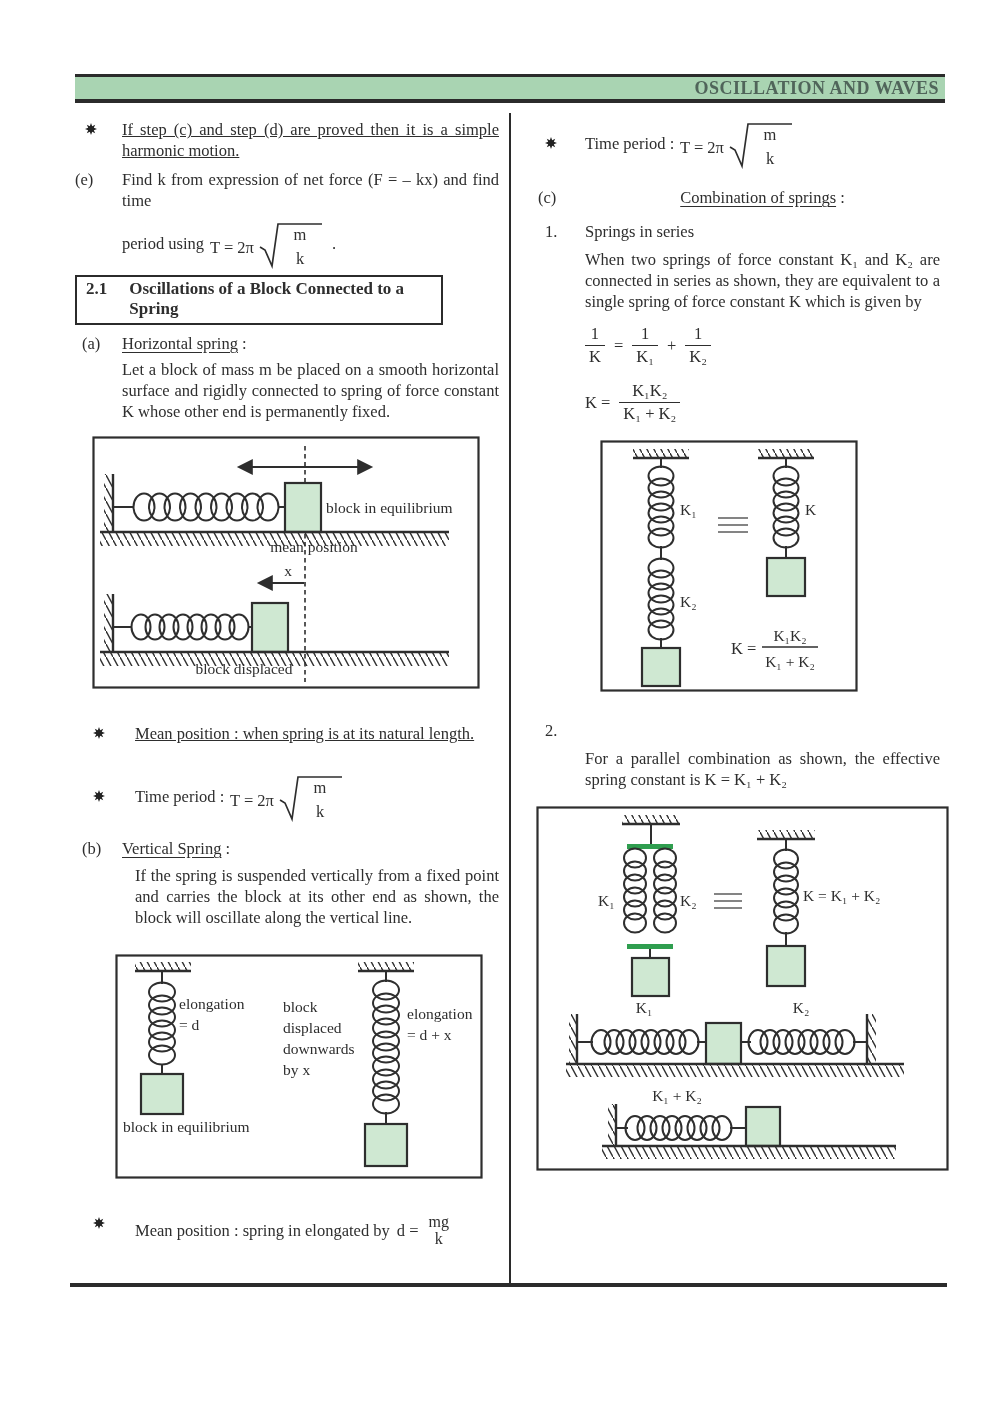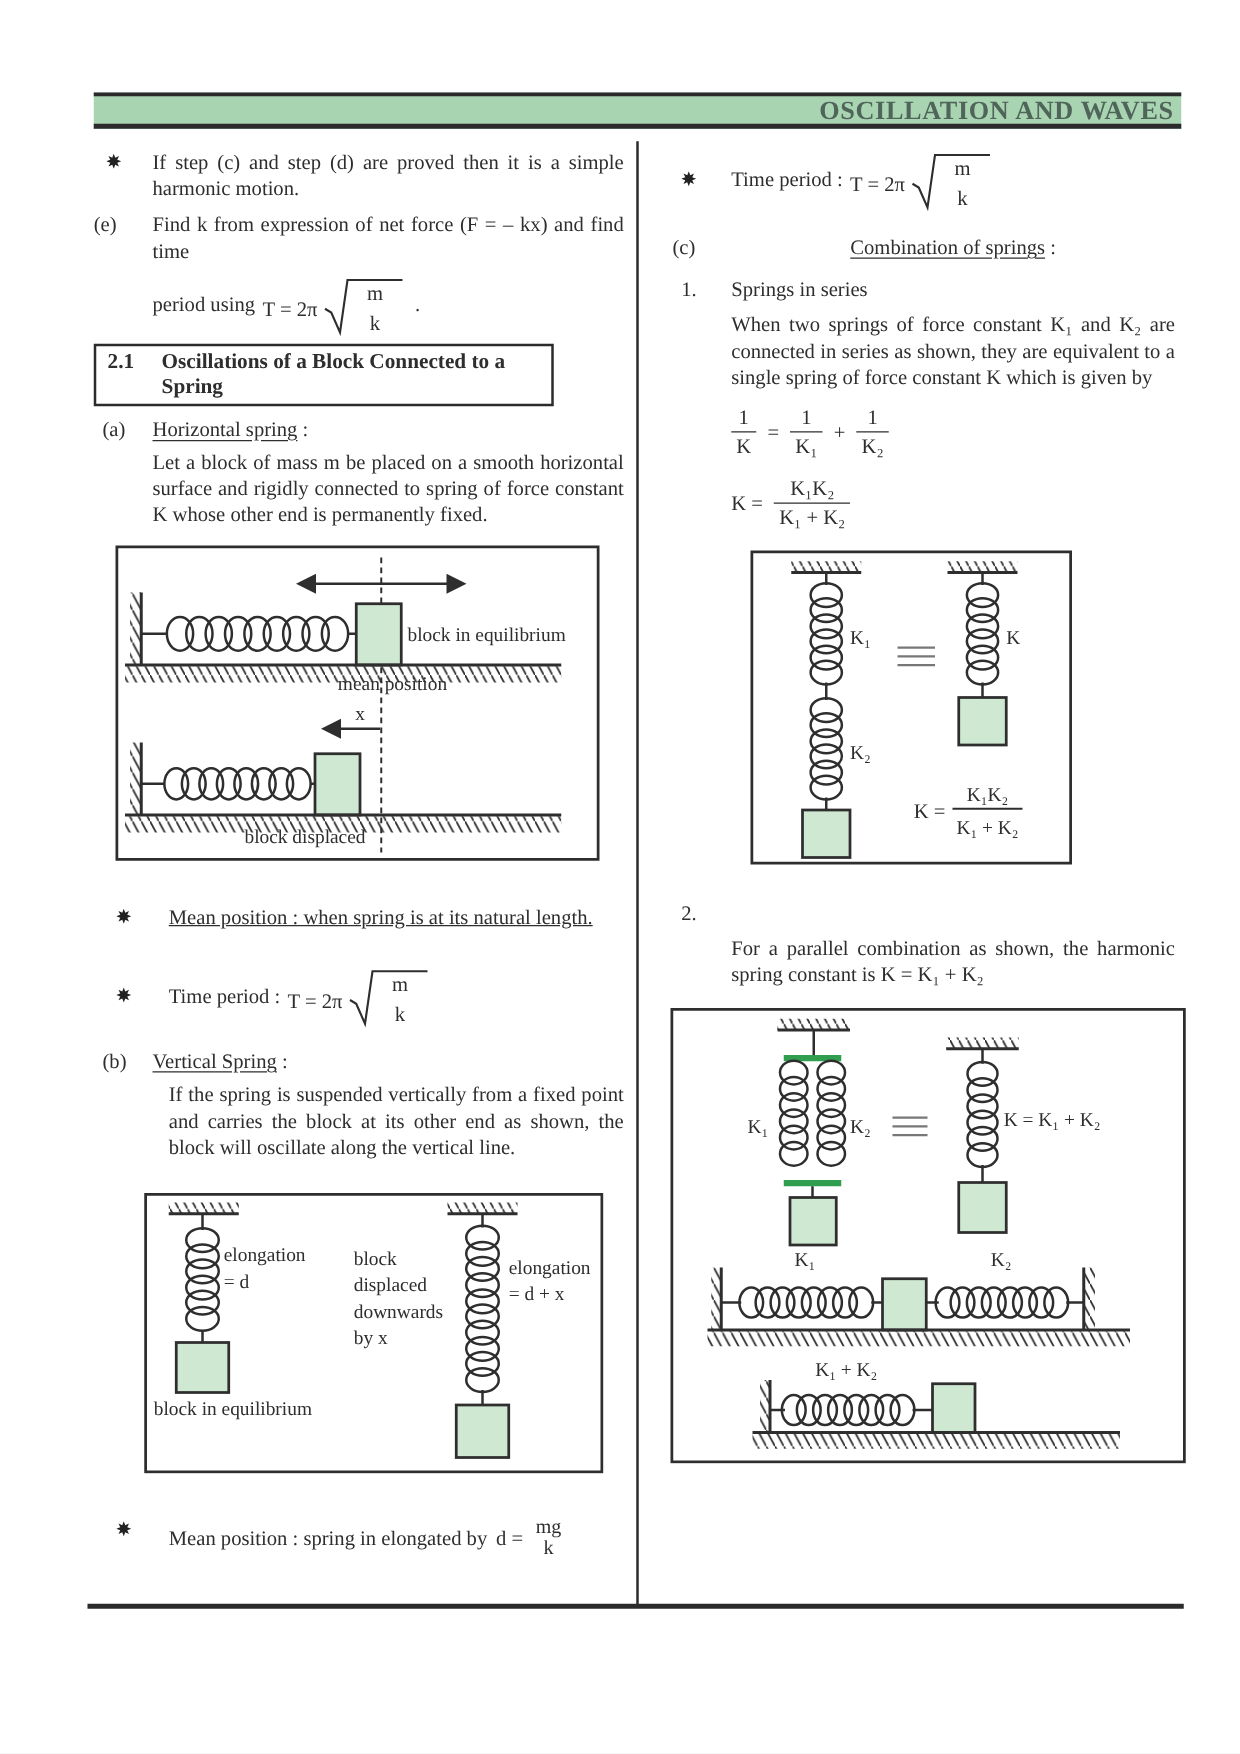--- a/index.html
+++ b/index.html
@@ -2,21 +2,21 @@
 <html><head>
 <meta charset="utf-8">
 <style>
   html,body{margin:0;padding:0;background:#e9e9e9;}
   .page{position:relative;width:992px;height:1403px;background:#ffffff;margin:0 auto;
         font-family:"Liberation Serif","DejaVu Serif",serif;color:#2e2e2e;overflow:hidden;}
   
   .banner{position:absolute;left:75px;top:74px;width:864px;height:22px;background:#a9d4b2;
           border-top:3px solid #2b2b2b;border-bottom:4px solid #2b2b2b;
           display:flex;align-items:center;justify-content:flex-end;padding-right:6px;}
-  .banner-title{font-weight:bold;font-size:21px;letter-spacing:.5px;color:#50655a;}
+  .banner-title{font-weight:bold;font-size:18px;letter-spacing:.5px;color:#50655a;}
   .divider-v{position:absolute;left:509px;top:113px;width:2px;height:1172px;background:#2b2b2b;}
   .rule-bottom{position:absolute;left:70px;top:1283px;width:877px;height:4px;background:#2b2b2b;}
   
   .col-left{position:absolute;left:75px;top:113px;width:424px;}
   .col-right{position:absolute;left:538px;top:113px;width:402px;}
   .row{display:flex;font-size:16.5px;line-height:21px;}
   .tag{flex:0 0 47px;box-sizing:border-box;}
   .tag.off7{padding-left:7px;}
   .tag.off10{padding-left:10px;}
   .tag.off18{flex:0 0 60px;padding-left:18px;}
@@ -53,21 +53,21 @@
 <div class="page">
 
   <div class="banner">
     <span class="banner-title">OSCILLATION AND WAVES</span>
   </div>
   <div class="divider-v"></div>
   <div class="rule-bottom"></div>
 
   <div class="col-left">
 
-    <div class="row" style="margin-top:6px;">
+    <div class="row" style="margin-top:6px;text-decoration:underline;">
       <span class="tag off10"><svg class="bullet-ic" width="12" height="12" viewBox="0 0 12 12">
             <path d="M6 0 L7.2 3.2 L10.2 1.8 L8.8 4.8 L12 6 L8.8 7.2 L10.2 10.2 L7.2 8.8 L6 12 L4.8 8.8 L1.8 10.2 L3.2 7.2 L0 6 L3.2 4.8 L1.8 1.8 L4.8 3.2 Z" fill="#222"></path>
           </svg></span>
       <span class="body">If step (c) and step (d) are proved then it is a simple harmonic motion.</span>
     </div>
 
     <div class="row" style="margin-top:8px;">
       <span class="tag">(e)</span>
       <span class="body">
         <span>Find k from expression of net force (F = – kx) and find time</span>
@@ -377,21 +377,21 @@
         <text x="190" y="201" text-anchor="middle">K₁K₂</text>
         <line x1="162" y1="207" x2="218" y2="207" stroke="#2e2e2e" stroke-width="1.5"></line>
         <text x="190" y="227" text-anchor="middle">K₁ + K₂</text>
       </g>
     </svg>
 
     <div class="row" style="margin-top:28px;">
       <span class="tag off7">2.</span>
     </div>
 
-    <div class="para" style="margin-top:7px;margin-left:47px;width:355px;">For a parallel combination as shown, the harmonic spring constant is K = K₁ + K₂</div>
+    <div class="para" style="margin-top:7px;margin-left:47px;width:355px;">For a parallel combination as shown, the effective spring constant is K = K₁ + K₂</div>
 
     <svg class="fig" style="margin-top:16px;margin-left:-2px;" width="413" height="365" viewBox="0 0 413 365">
       <defs>
         <pattern id="hp4" patternUnits="userSpaceOnUse" width="7" height="13">
           <line x1="0" y1="0" x2="7" y2="13" stroke="#2e2e2e" stroke-width="1.4"></line>
         </pattern>
       </defs>
       <rect class="fborder" x="1.5" y="1.5" width="410" height="362"></rect>
 
       <g>

